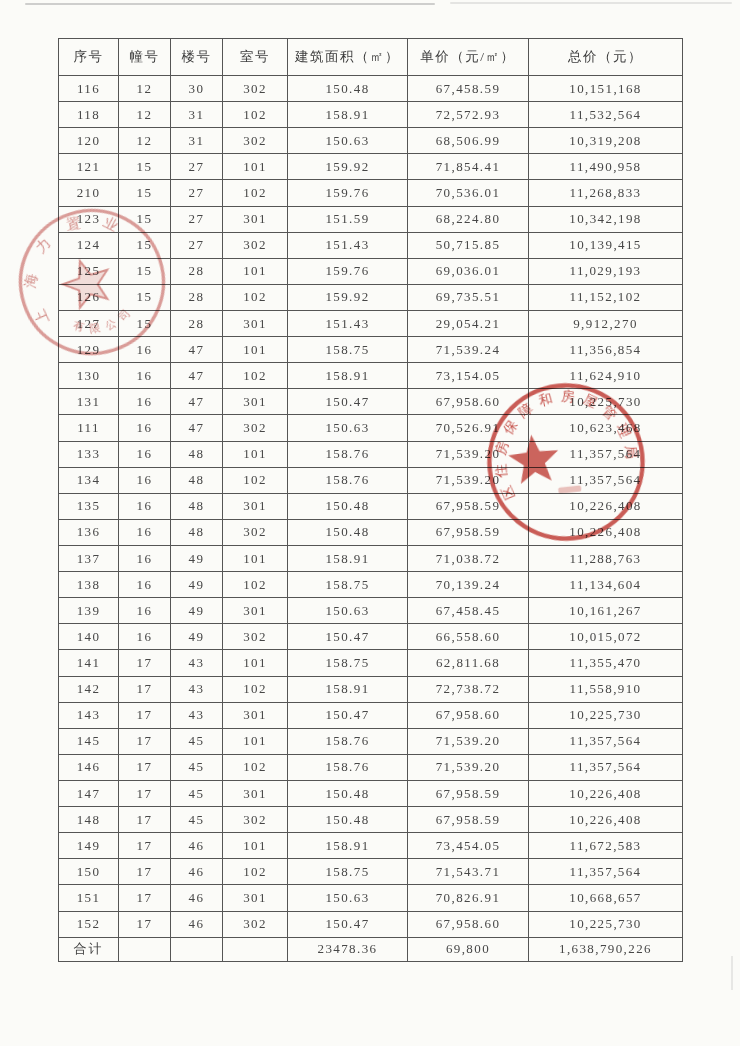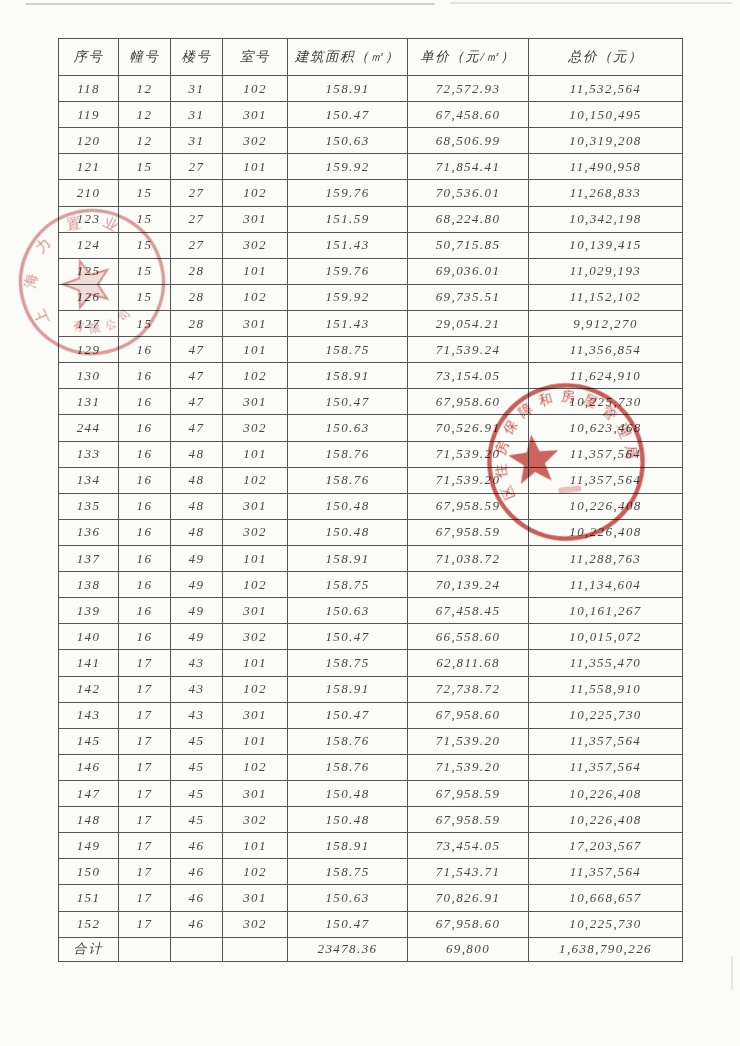--- a/index.html
+++ b/index.html
@@ -7,21 +7,21 @@
   .page{position:relative;width:740px;height:1046px;background:#fbfbf8;overflow:hidden;}
 
   
   .artifact{position:absolute;background:#aaa;}
   .art-top1{left:25px;top:3px;width:410px;height:2px;opacity:.55;border-radius:2px;}
   .art-top2{left:450px;top:2px;width:282px;height:2px;opacity:.28;border-radius:2px;}
   .art-right{left:731px;top:956px;width:2px;height:34px;opacity:.25;}
 
   table.price-table{
     position:absolute;left:58px;top:38px;width:624px;height:924px;
-    border-collapse:collapse;table-layout:fixed;font-style:italic;
+    border-collapse:collapse;table-layout:fixed;
   }
   .price-table th,.price-table td{
     border:1px solid #555;
     text-align:center;vertical-align:middle;
     color:#414141;font-weight:normal;
     padding:0;overflow:hidden;white-space:nowrap;
   }
   .price-table thead th{height:36px;font-size:13.5px;letter-spacing:1.5px;color:#3c3c3c;}
   .price-table tbody td,.price-table tfoot td{height:23.3px;font-size:13px;}
   td.num{letter-spacing:1.4px;color:#474747;}
@@ -58,41 +58,41 @@
         <th>幢号</th>
         <th>楼号</th>
         <th>室号</th>
         <th>建筑面积（㎡）</th>
         <th>单价（元/㎡）</th>
         <th>总价（元）</th>
       </tr>
     </thead>
     <tbody>
 
+        <tr>
+          <td class="num">116</td>
+          <td class="num">12</td>
+          <td class="num">30</td>
+          <td class="num">302</td>
+          <td class="num">150.48</td>
+          <td class="num">67,458.59</td>
+          <td class="num">10,151,168</td>
+        </tr>
 
 
         <tr>
           <td class="num">118</td>
           <td class="num">12</td>
           <td class="num">31</td>
           <td class="num">102</td>
           <td class="num">158.91</td>
           <td class="num">72,572.93</td>
           <td class="num">11,532,564</td>
         </tr>
 
-        <tr>
-          <td class="num">119</td>
-          <td class="num">12</td>
-          <td class="num">31</td>
-          <td class="num">301</td>
-          <td class="num">150.47</td>
-          <td class="num">67,458.60</td>
-          <td class="num">10,150,495</td>
-        </tr>
 
         <tr>
           <td class="num">120</td>
           <td class="num">12</td>
           <td class="num">31</td>
           <td class="num">302</td>
           <td class="num">150.63</td>
           <td class="num">68,506.99</td>
           <td class="num">10,319,208</td>
         </tr>
@@ -192,21 +192,21 @@
           <td class="num">131</td>
           <td class="num">16</td>
           <td class="num">47</td>
           <td class="num">301</td>
           <td class="num">150.47</td>
           <td class="num">67,958.60</td>
           <td class="num">10,225,730</td>
         </tr>
 
         <tr>
-          <td class="num">244</td>
+          <td class="num">111</td>
           <td class="num">16</td>
           <td class="num">47</td>
           <td class="num">302</td>
           <td class="num">150.63</td>
           <td class="num">70,526.91</td>
           <td class="num">10,623,468</td>
         </tr>
 
         <tr>
           <td class="num">133</td>
@@ -359,21 +359,21 @@
           <td class="num">10,226,408</td>
         </tr>
 
         <tr>
           <td class="num">149</td>
           <td class="num">17</td>
           <td class="num">46</td>
           <td class="num">101</td>
           <td class="num">158.91</td>
           <td class="num">73,454.05</td>
-          <td class="num">17,203,567</td>
+          <td class="num">11,672,583</td>
         </tr>
 
         <tr>
           <td class="num">150</td>
           <td class="num">17</td>
           <td class="num">46</td>
           <td class="num">102</td>
           <td class="num">158.75</td>
           <td class="num">71,543.71</td>
           <td class="num">11,357,564</td>

